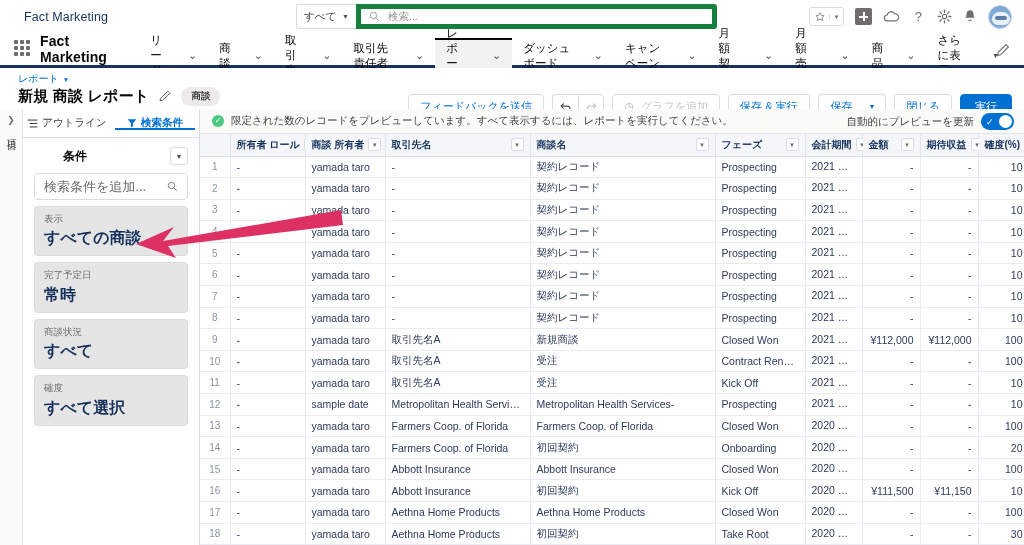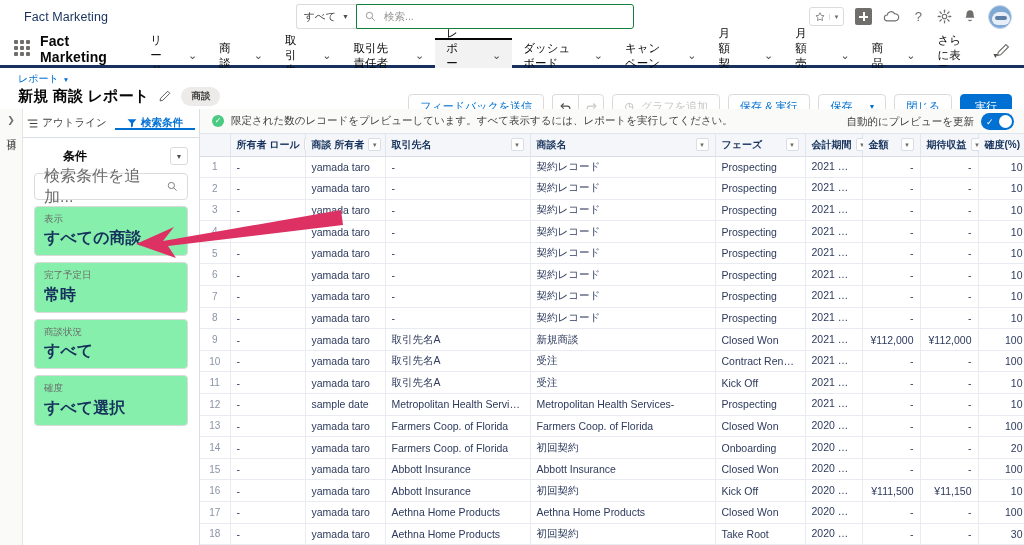--- a/index.html
+++ b/index.html
@@ -36,22 +36,22 @@
     width: 60px; height: 25px;
     border: 1px solid #dddbda; border-right: none;
     border-radius: 3px 0 0 3px;
     background: #fff;
     display: flex; align-items: center; justify-content: space-between;
     padding: 0 7px;
     font-size: 10.5px; color: #3e3e3c;
   }
   .gh-scope .caret { font-size: 7px; color: #514f4d; }
   .gh-searchbox {
-    width: 278px; height: 25px;
-    border: 1px solid #15803d;
+    width: 361px; height: 25px;
+    border: 5px solid #15803d;
     border-radius: 0 3px 3px 0;
     background: #fff;
     display: flex; align-items: center;
     padding: 0 8px;
     gap: 8px;
   }
   .gh-searchbox .ph { font-size: 10.5px; color: #969492; }
   .gh-icons {
     position: absolute; right: 12px; top: 3px;
     display: flex; align-items: center; gap: 11px;
@@ -217,25 +217,25 @@
     width: 18px; height: 18px; border: 1px solid #dddbda; border-radius: 3px;
     background:#fff; display:flex; align-items:center; justify-content:center;
     font-size: 7px; color: #514f4d; cursor:pointer;
   }
   .filter-search {
     height: 27px; border: 1px solid #dddbda; border-radius: 4px;
     display: flex; align-items: center; justify-content: space-between;
     padding: 0 9px; margin-bottom: 6px;
     background: #fff;
   }
-  .filter-search .ph { font-size: 16px; color: #6b6b6b; }
+  .filter-search .ph { font-size: 13px; color: #6b6b6b; }
   .filter-card {
     border: 1px solid #dddbda; border-radius: 4px;
     padding: 5px 9px 6px 9px; margin-bottom: 6px;
-    background: #86efac; cursor: pointer; min-height: 38px;
+    background: #e5e5e5; cursor: pointer; min-height: 38px;
   }
   .fc-label { font-size: 9.5px; color: #6b6b6b; line-height: 1.5; }
   .fc-value { font-size: 16px; color: #16325c; font-weight: bold; line-height: 1.45; }
 
   
   .main { flex: 1; display: flex; flex-direction: column; overflow: hidden; background:#fff;}
   .notice {
     height: 25px; background: #fafaf9;
     border-bottom: 1px solid #e0e5ee;
     display: flex; align-items: center; gap: 7px;

